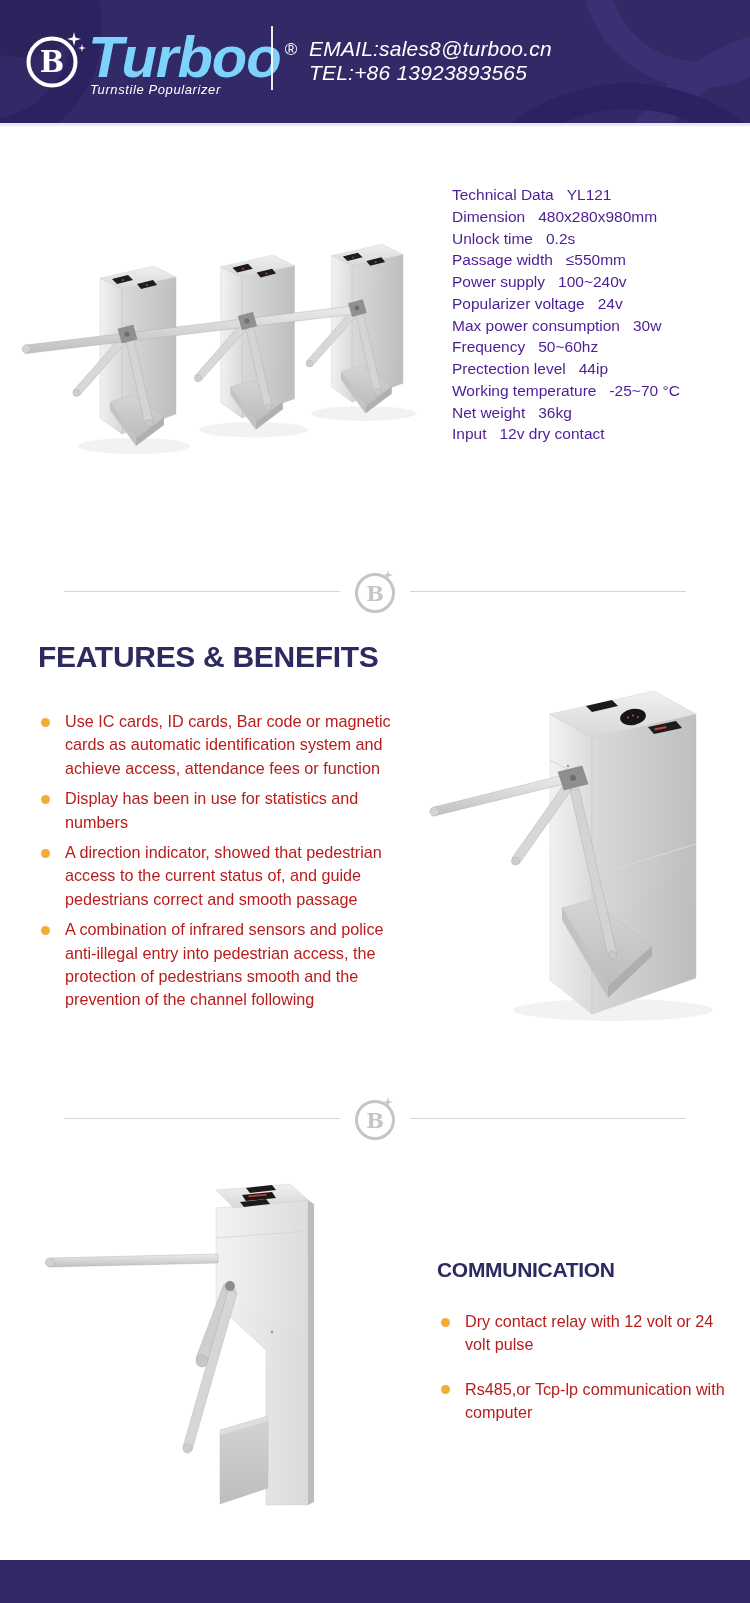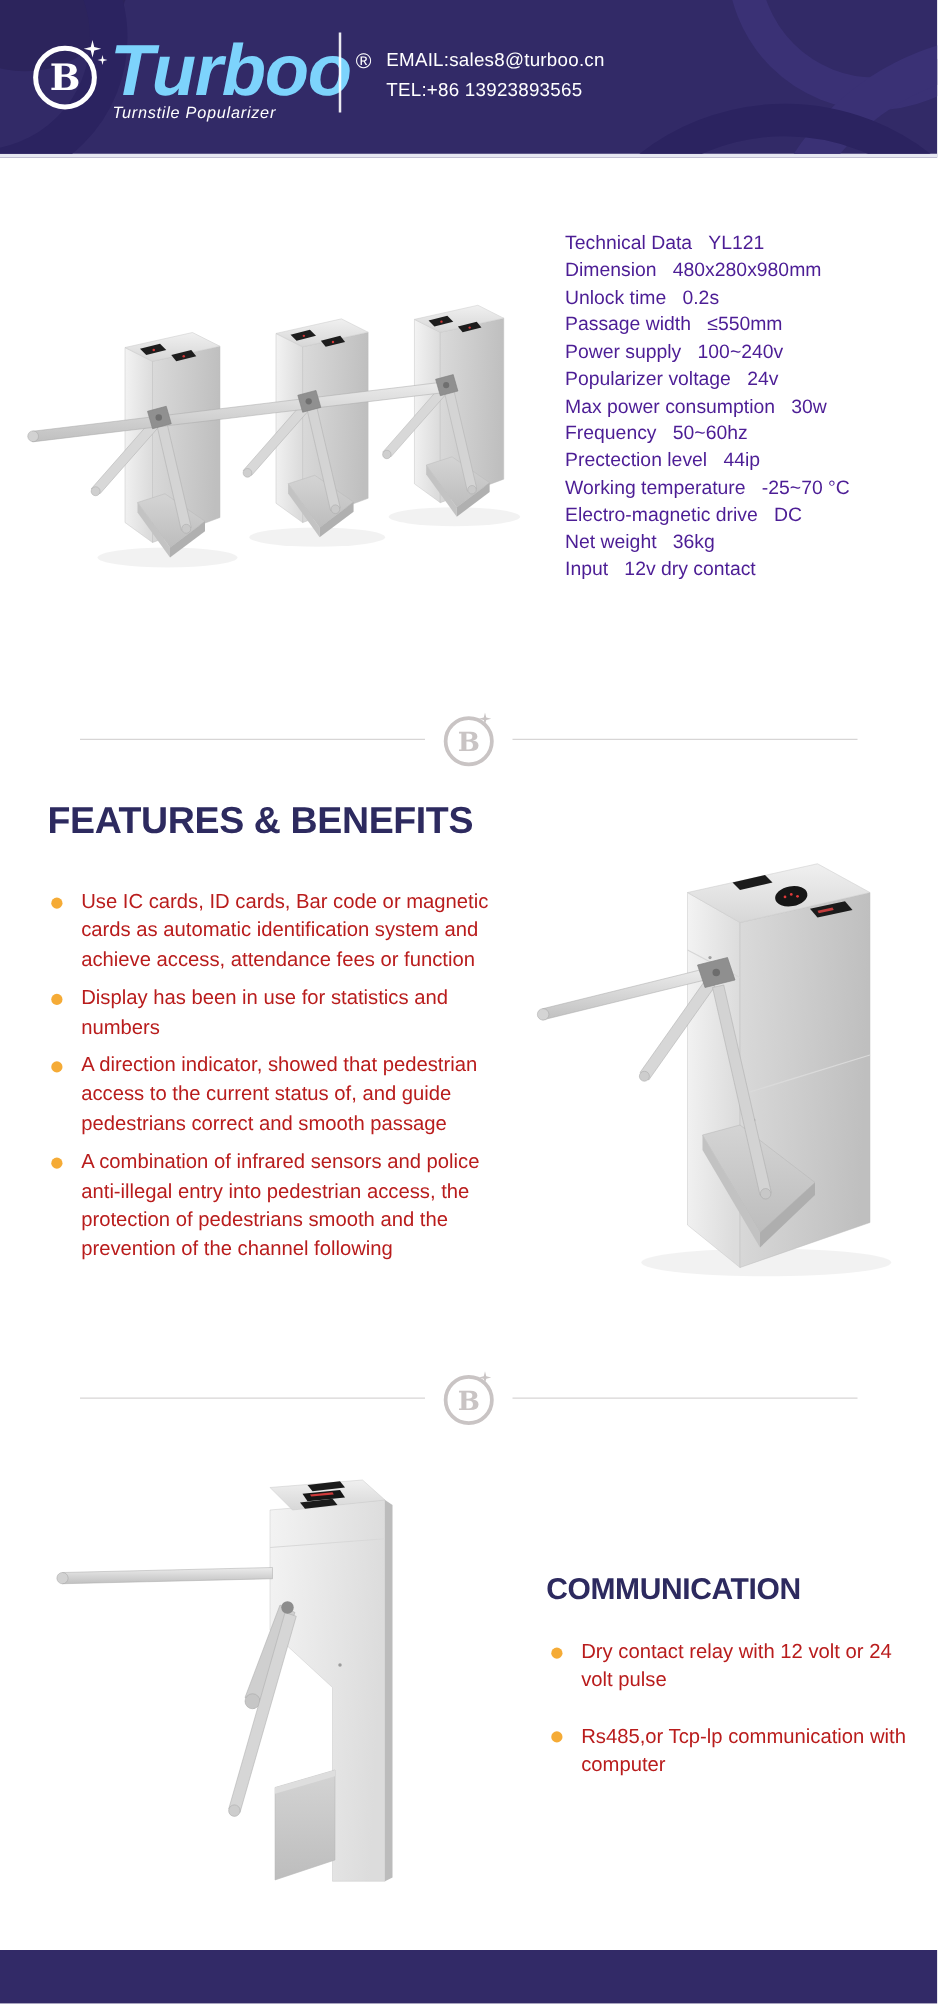--- a/index.html
+++ b/index.html
@@ -11,30 +11,30 @@
        border-bottom:3px solid #e7e8f2;overflow:hidden;}
   .hdr-deco{position:absolute;left:0;top:0;}
   .logo{position:absolute;left:24px;top:26px;}
   .logo-mark{position:absolute;left:0;top:2px;}
   .brand-line{position:absolute;left:64px;top:2px;white-space:nowrap;}
   .brand{font-style:italic;font-weight:bold;font-size:58px;line-height:1;color:#7dd3fc;letter-spacing:-1px;}
   .reg{font-size:17px;color:#fff;position:relative;top:-22px;margin-left:4px;}
   .tagline{position:absolute;left:66px;top:56px;font-style:italic;font-size:13px;
            letter-spacing:0.6px;color:#fff;white-space:nowrap;}
   .hdr-sep{position:absolute;left:271px;top:26px;width:2px;height:64px;background:rgba(255,255,255,.9);}
-  .contact{position:absolute;left:309px;top:37px;color:#fff;font-size:15px;line-height:24px;letter-spacing:.2px;}
+  .contact{position:absolute;left:309px;top:37px;color:#fff;font-size:21px;line-height:24px;letter-spacing:.2px;font-style:italic;}
 
   
   .tech{position:absolute;left:452px;top:184px;font-size:15.5px;line-height:21.75px;color:#4c1d95;}
   .t-value{margin-left:13px;}
 
   
   .sec-title{position:absolute;margin:0;font-weight:bold;color:#2d2a5f;letter-spacing:-0.3px;white-space:nowrap;}
   .feat-title{left:38px;top:640px;font-size:30px;}
-  .comm-title{left:437px;top:1258px;font-size:24px;}
+  .comm-title{left:437px;top:1258px;font-size:21px;}
 
   
   .bullets{position:absolute;list-style:none;margin:0;padding:0;color:#b91c1c;}
   .bullets li{position:relative;padding-left:25px;}
   .dot{position:absolute;left:1px;top:7.5px;width:9px;height:9px;border-radius:50%;background:#f5ab36;}
   .feat-list{left:40px;top:710px;width:352px;font-size:16.2px;line-height:23.4px;}
   .feat-list li{margin-bottom:7px;}
   .comm-list{left:440px;top:1310px;width:302px;font-size:16.2px;line-height:23.4px;}
   .comm-list li{margin-bottom:21px;}
 
@@ -148,21 +148,20 @@
     <div class="tech-row"><span class="t-label">Technical Data</span><span class="t-value">YL121</span></div>
     <div class="tech-row"><span class="t-label">Dimension</span><span class="t-value">480x280x980mm</span></div>
     <div class="tech-row"><span class="t-label">Unlock time</span><span class="t-value">0.2s</span></div>
     <div class="tech-row"><span class="t-label">Passage width</span><span class="t-value">≤550mm</span></div>
     <div class="tech-row"><span class="t-label">Power supply</span><span class="t-value">100~240v</span></div>
     <div class="tech-row"><span class="t-label">Popularizer voltage</span><span class="t-value">24v</span></div>
     <div class="tech-row"><span class="t-label">Max power consumption</span><span class="t-value">30w</span></div>
     <div class="tech-row"><span class="t-label">Frequency</span><span class="t-value">50~60hz</span></div>
     <div class="tech-row"><span class="t-label">Prectection level</span><span class="t-value">44ip</span></div>
     <div class="tech-row"><span class="t-label">Working temperature</span><span class="t-value">-25~70 °C</span></div>
-    <div class="tech-row"><span class="t-label">Electro-magnetic drive</span><span class="t-value">DC</span></div>
     <div class="tech-row"><span class="t-label">Net weight</span><span class="t-value">36kg</span></div>
     <div class="tech-row"><span class="t-label">Input</span><span class="t-value">12v dry contact</span></div>
   </section>
 
   <div class="divider div1">
     <div class="line"></div>
     <svg width="46" height="48" viewBox="0 0 46 48">
       <circle cx="23" cy="26" r="18.5" fill="none" stroke="#c9c4c4" stroke-width="3"></circle>
       <text x="23" y="34" text-anchor="middle" font-family="'DejaVu Serif',serif" font-weight="bold" font-size="21" fill="#c9c4c4">B</text>
       <path d="M36,3 L37,7 L41,8 L37,9 L36,13 L35,9 L31,8 L35,7 Z" fill="#c9c4c4"></path>

